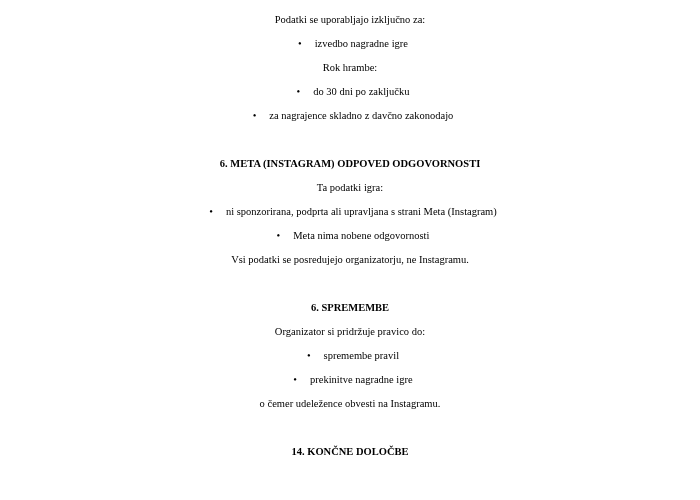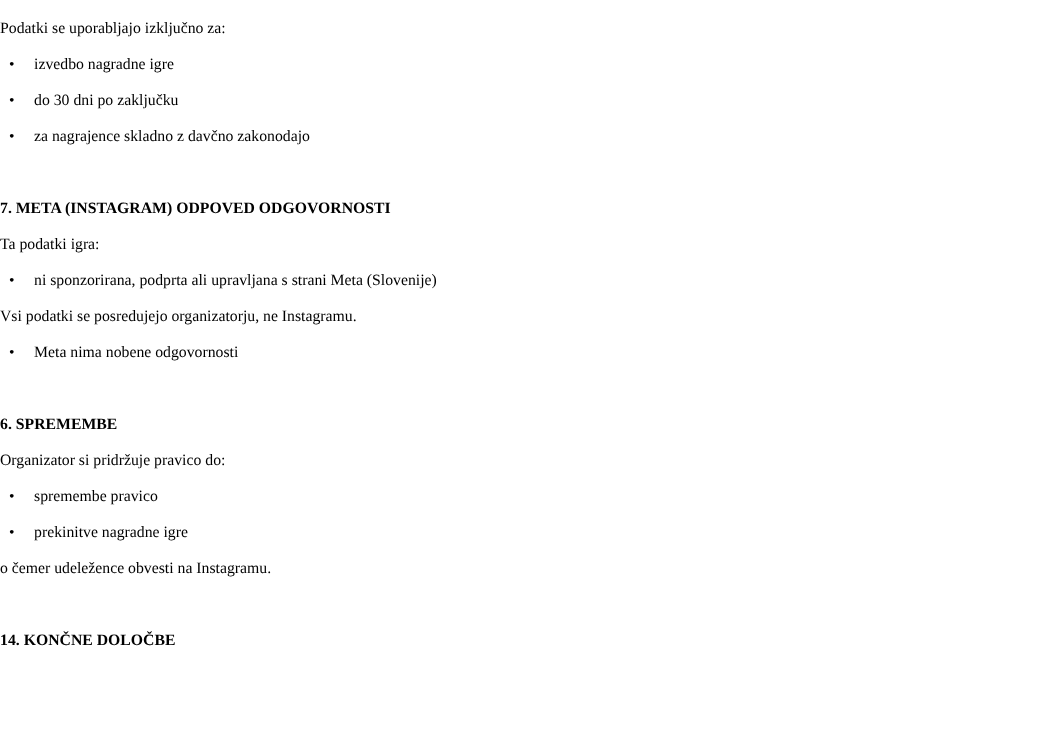--- a/index.html
+++ b/index.html
@@ -16,21 +16,21 @@
     font-family: "Liberation Serif", "DejaVu Serif", serif;
     font-size: 10.5px;
     overflow: hidden;
     box-sizing: border-box;
     padding-top: 8px;
   }
   .ln {
     margin: 0;
     height: 24px;
     line-height: 24px;
-    text-align: left;
+    text-align: center;
     white-space: nowrap;
   }
   .ln.heading {
     font-weight: bold;
     margin-top: 24px; 
   }
   .ln.bullet {
     padding-left: 6px; 
   }
   .b {
@@ -40,40 +40,41 @@
 </style>
 </head>
 <body>
 
 <div class="page">
 
   <p class="ln plain">Podatki se uporabljajo izključno za:</p>
 
   <p class="ln bullet"><span class="b">•</span><span>izvedbo nagradne igre</span></p>
 
+  <p class="ln plain">Rok hrambe:</p>
 
   <p class="ln bullet"><span class="b">•</span><span>do 30 dni po zaključku</span></p>
 
   <p class="ln bullet"><span class="b">•</span><span>za nagrajence skladno z davčno zakonodajo</span></p>
 
-  <p class="ln heading">7. META (INSTAGRAM) ODPOVED ODGOVORNOSTI</p>
+  <p class="ln heading">6. META (INSTAGRAM) ODPOVED ODGOVORNOSTI</p>
 
   <p class="ln plain">Ta podatki igra:</p>
 
-  <p class="ln bullet"><span class="b">•</span><span>ni sponzorirana, podprta ali upravljana s strani Meta (Slovenije)</span></p>
+  <p class="ln bullet"><span class="b">•</span><span>ni sponzorirana, podprta ali upravljana s strani Meta (Instagram)</span></p>
+
+  <p class="ln bullet"><span class="b">•</span><span>Meta nima nobene odgovornosti</span></p>
 
   <p class="ln plain">Vsi podatki se posredujejo organizatorju, ne Instagramu.</p>
-
-  <p class="ln bullet"><span class="b">•</span><span>Meta nima nobene odgovornosti</span></p>
 
   <p class="ln heading">6. SPREMEMBE</p>
 
   <p class="ln plain">Organizator si pridržuje pravico do:</p>
 
-  <p class="ln bullet"><span class="b">•</span><span>spremembe pravico</span></p>
+  <p class="ln bullet"><span class="b">•</span><span>spremembe pravil</span></p>
 
   <p class="ln bullet"><span class="b">•</span><span>prekinitve nagradne igre</span></p>
 
   <p class="ln plain">o čemer udeležence obvesti na Instagramu.</p>
 
   <p class="ln heading">14. KONČNE DOLOČBE</p>
 
 
 </div>
 

